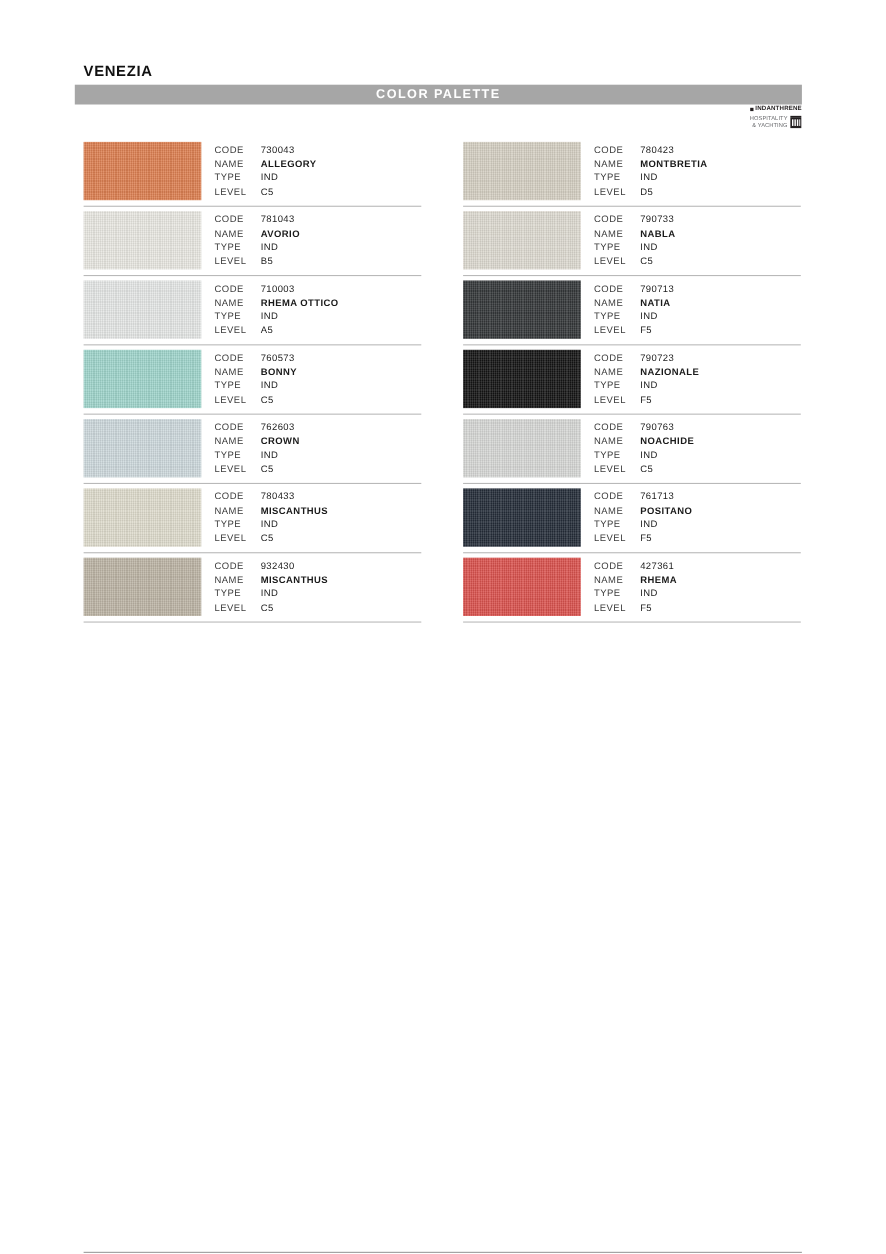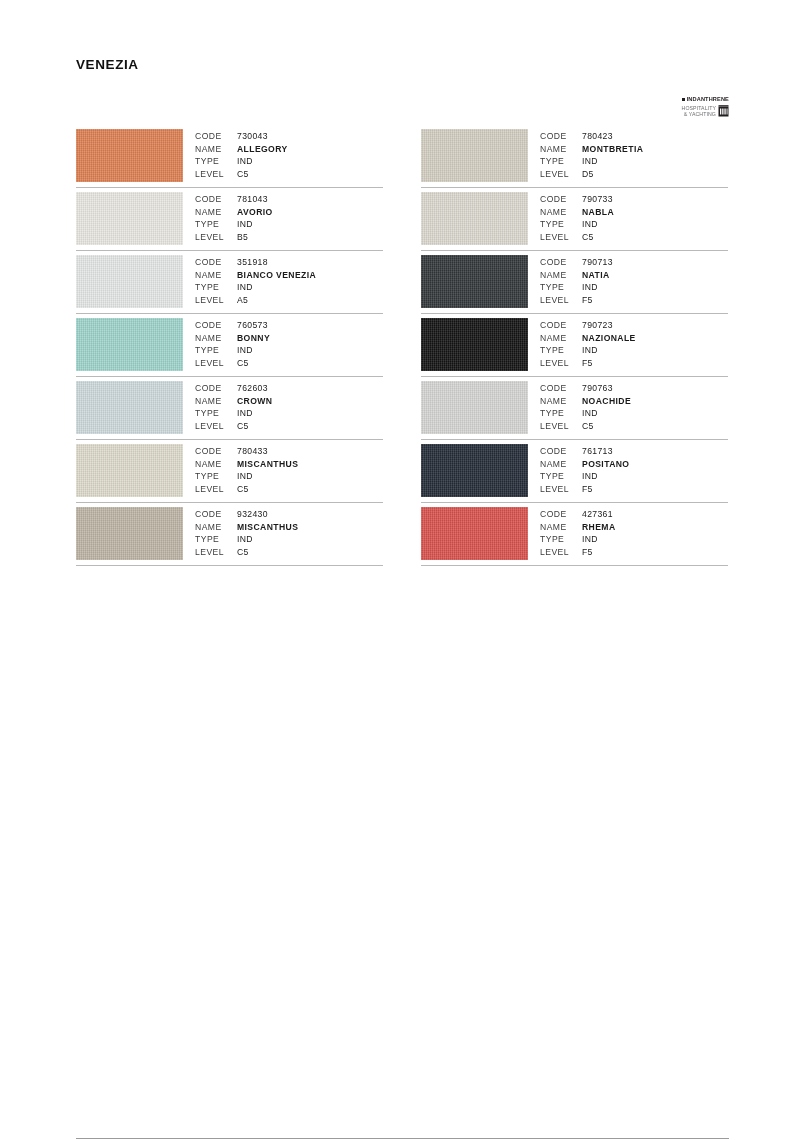--- a/index.html
+++ b/index.html
@@ -188,20 +188,23 @@
     background: #9b9b9b;
   }
 </style>
 </head>
 <body>
 
 <div class="page">
 
   <div class="collection-title">VENEZIA</div>
 
+  <div class="palette-bar">
+    <div class="palette-bar-label">COLOR PALETTE</div>
+  </div>
 
   <div class="brand">
     <div class="brand-top">
       <span class="brand-sq"></span>
       <span>INDANTHRENE</span>
     </div>
     <div class="brand-bottom">
       <div class="brand-sub">
         <div>HOSPITALITY</div>
         <div>&amp; YACHTING</div>
@@ -259,25 +262,25 @@
               <span class="field-label">LEVEL</span>
               <span class="field-value">B5</span>
             </div>
           </div>
         </div>
         <div class="entry">
           <div class="swatch" style="background-color: rgb(229, 231, 230);"></div>
           <div class="fields">
             <div class="field-row">
               <span class="field-label">CODE</span>
-              <span class="field-value">351918</span>
-            </div>
-            <div class="field-row">
-              <span class="field-label">NAME</span>
-              <span class="field-value strong">BIANCO VENEZIA</span>
+              <span class="field-value">710003</span>
+            </div>
+            <div class="field-row">
+              <span class="field-label">NAME</span>
+              <span class="field-value strong">RHEMA OTTICO</span>
             </div>
             <div class="field-row">
               <span class="field-label">TYPE</span>
               <span class="field-value">IND</span>
             </div>
             <div class="field-row">
               <span class="field-label">LEVEL</span>
               <span class="field-value">A5</span>
             </div>
           </div>

